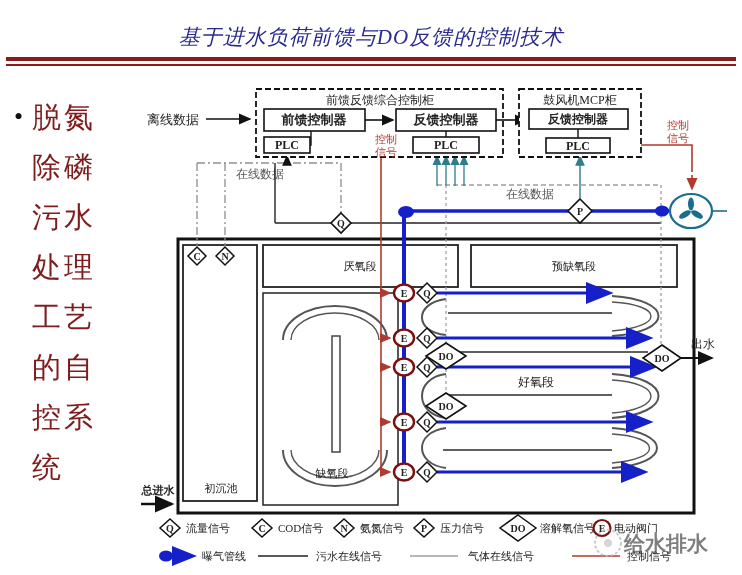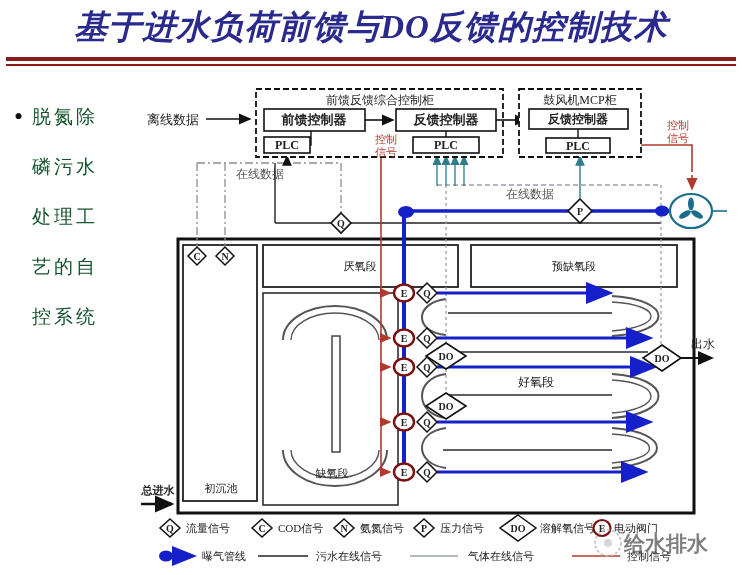--- a/index.html
+++ b/index.html
@@ -1,25 +1,25 @@
 <!DOCTYPE html>
 <html><head>
 <meta charset="utf-8">
 <style>
   html,body{margin:0;padding:0;background:#fff;}
   #slide{position:relative;width:742px;height:575px;background:#fff;overflow:hidden;
          font-family:"Liberation Serif",serif;}
-  #title{position:absolute;left:4px;top:2px;width:734px;height:50px;line-height:50px;
-         text-align:center;font-size:33px;font-weight:bold;font-style:italic;
+  #title{position:absolute;left:4px;top:12px;width:734px;height:50px;line-height:50px;
+         text-align:center;font-size:21px;font-weight:normal;font-style:italic;
          letter-spacing:1px;color:#2a2a8e;white-space:nowrap;}
   #title-rule{position:absolute;left:6px;top:57px;width:730px;height:3px;
          border-top:4px solid #8b1a1a;border-bottom:2px solid #8b1a1a;}
   #bullet-dot{position:absolute;left:14px;top:102px;font-size:26px;color:#111;}
-  #bullet-text{position:absolute;left:32px;top:92px;width:66px;font-size:19px;
-         line-height:50px;letter-spacing:3px;color:#14532d;word-break:break-all;}
+  #bullet-text{position:absolute;left:32px;top:92px;width:66px;font-size:29px;
+         line-height:50px;letter-spacing:3px;color:#7f1d1d;word-break:break-all;}
   svg text{font-family:"Liberation Serif",serif;fill:#222;}
   .zh11{font-size:11px;} .zh12{font-size:12px;} .zh13{font-size:13px;}
   .b{font-weight:bold;} .mid{text-anchor:middle;}
   .red{fill:#b03a2e;} .gray{fill:#555;}
   .wm{font-family:"Liberation Sans",sans-serif;font-weight:bold;font-size:21px;fill:rgba(45,45,45,0.82);}
 </style>
 </head>
 <body>
 
 <div id="slide">

